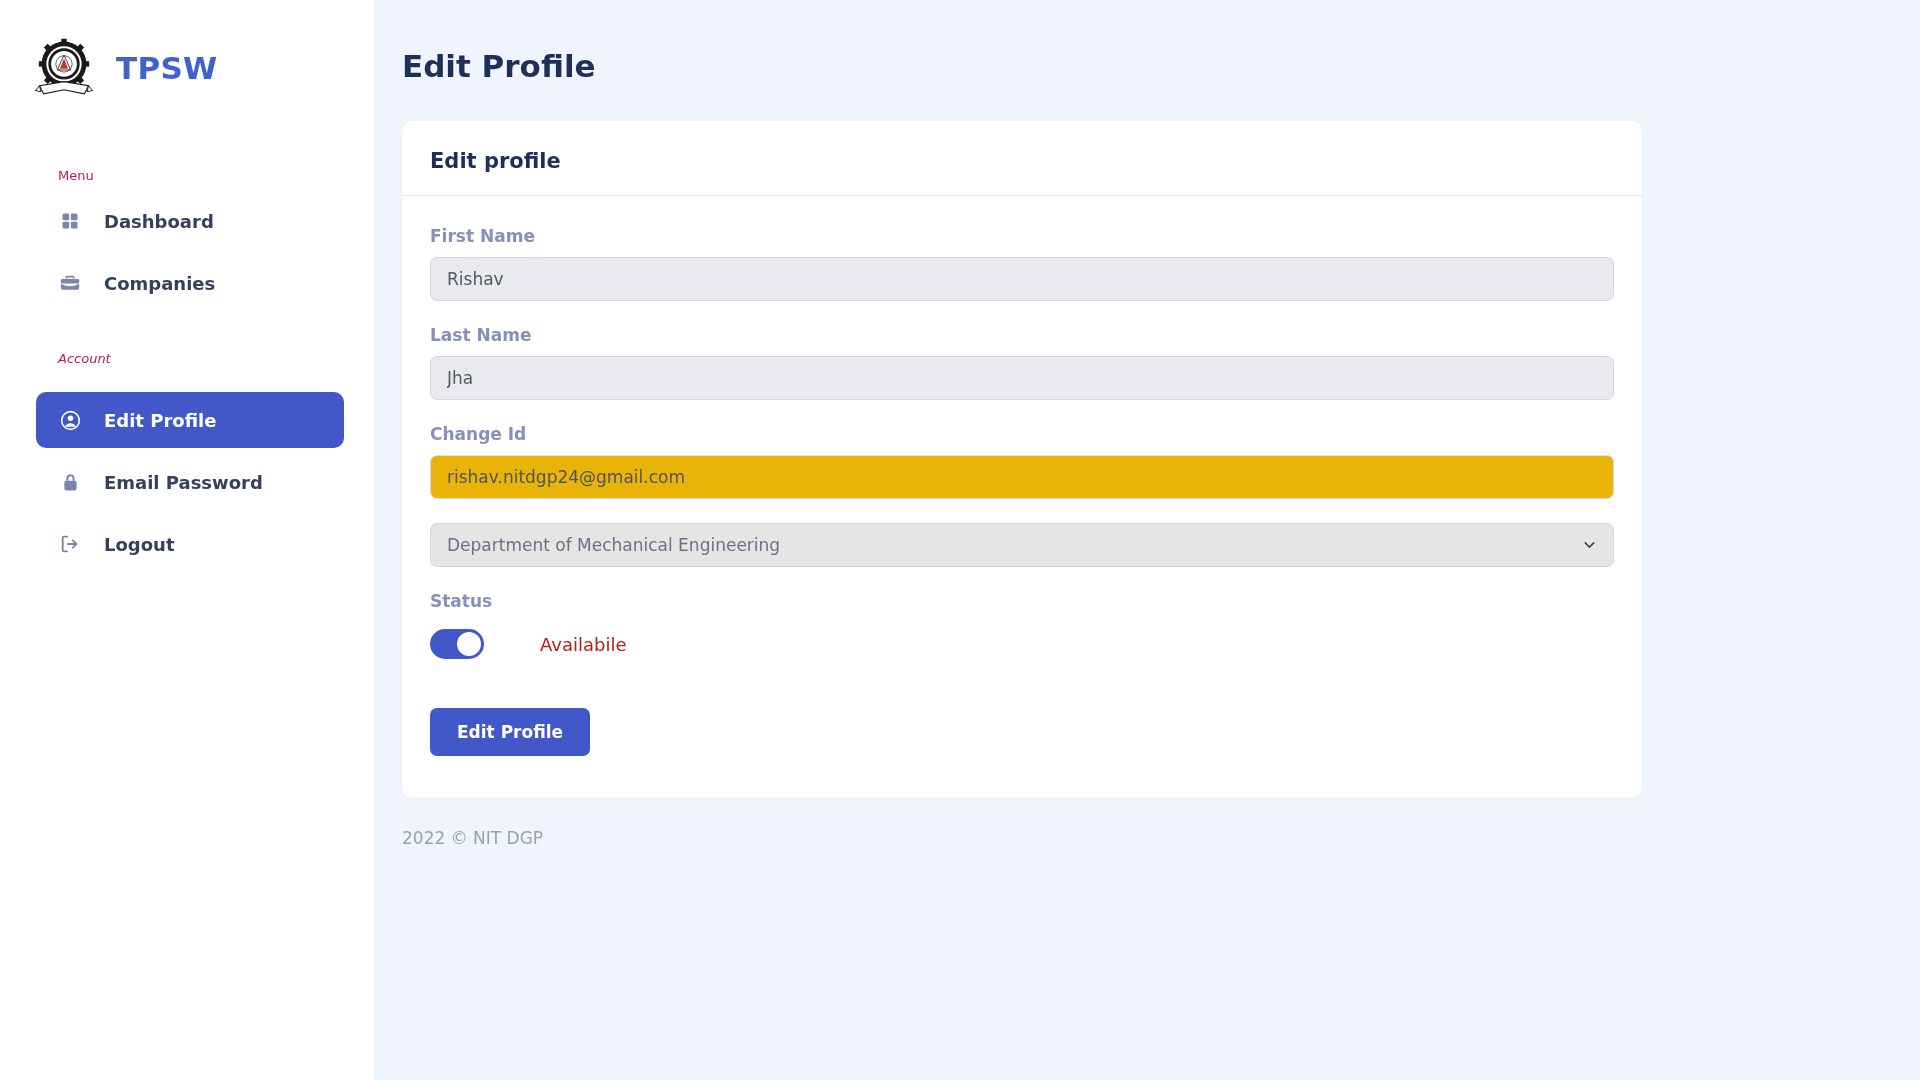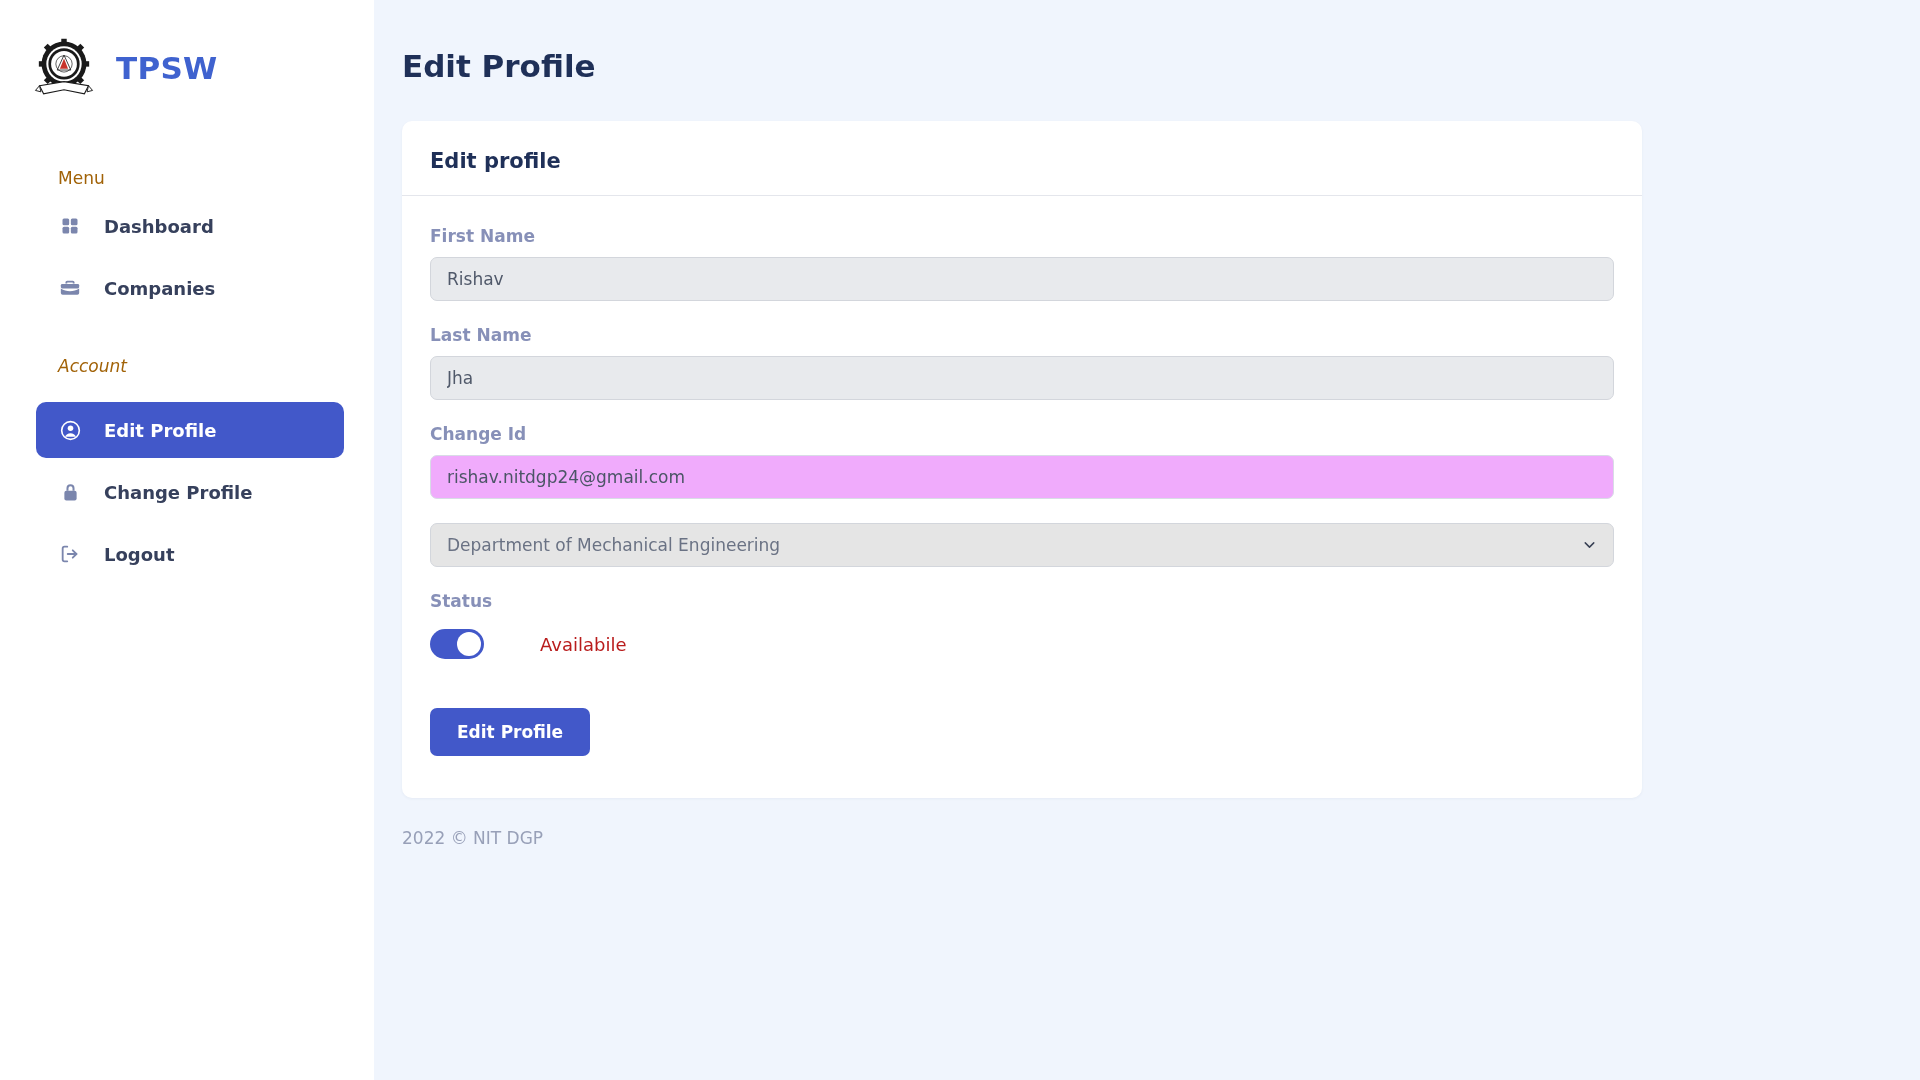--- a/index.html
+++ b/index.html
@@ -44,22 +44,22 @@
   }
 
   .brand-name {
     font-size: 31px;
     font-weight: 700;
     color: #3f62cf;
     letter-spacing: 0.3px;
   }
 
   .nav-section-label {
-    font-size: 17px;
-    color: #a16207;
+    font-size: 13px;
+    color: #be185d;
     padding: 0 0 0 58px;
     margin-top: 58px;
     margin-bottom: 10px;
     font-weight: 400;
   }
   .nav-section-label.account {
     margin-top: 40px;
     margin-bottom: 26px;
     font-style: italic;
   }
@@ -147,21 +147,21 @@
     font-weight: 700;
     color: #8790b8;
     margin-bottom: 11px;
   }
 
   .input {
     width: 100%;
     height: 44px;
     border: 1px solid #d8dce6;
     border-radius: 7px;
-    background: #f0abfc;
+    background: #eab308;
     font-size: 17px;
     font-family: "DejaVu Sans", "Liberation Sans", sans-serif;
     color: #4b5566;
     padding: 0 16px;
     outline: none;
   }
 
   .input.disabled {
     background: #e8eaed;
     border-color: #d3d6dc;
@@ -334,21 +334,21 @@
       <span>Edit Profile</span>
     </a>
 
     <a class="nav-item">
       <span class="nav-icon">
         <svg viewBox="0 0 24 24" width="21" height="21" fill="currentColor">
           <path d="M12 2.6A4.6 4.6 0 0 0 7.4 7.2V10h2.3V7.2a2.3 2.3 0 0 1 4.6 0V10h2.3V7.2A4.6 4.6 0 0 0 12 2.6z"></path>
           <rect x="5" y="10" width="14" height="11" rx="2.2"></rect>
         </svg>
       </span>
-      <span>Change Profile</span>
+      <span>Email Password</span>
     </a>
 
     <a class="nav-item">
       <span class="nav-icon">
         <svg viewBox="0 0 24 24" width="22" height="22" fill="none" stroke="currentColor" stroke-width="2" stroke-linecap="round" stroke-linejoin="round">
           <path d="M9 4H6a2 2 0 0 0-2 2v12a2 2 0 0 0 2 2h3"></path>
           <path d="M15 16l4-4-4-4"></path>
           <path d="M19 12H9.5"></path>
         </svg>
       </span>

